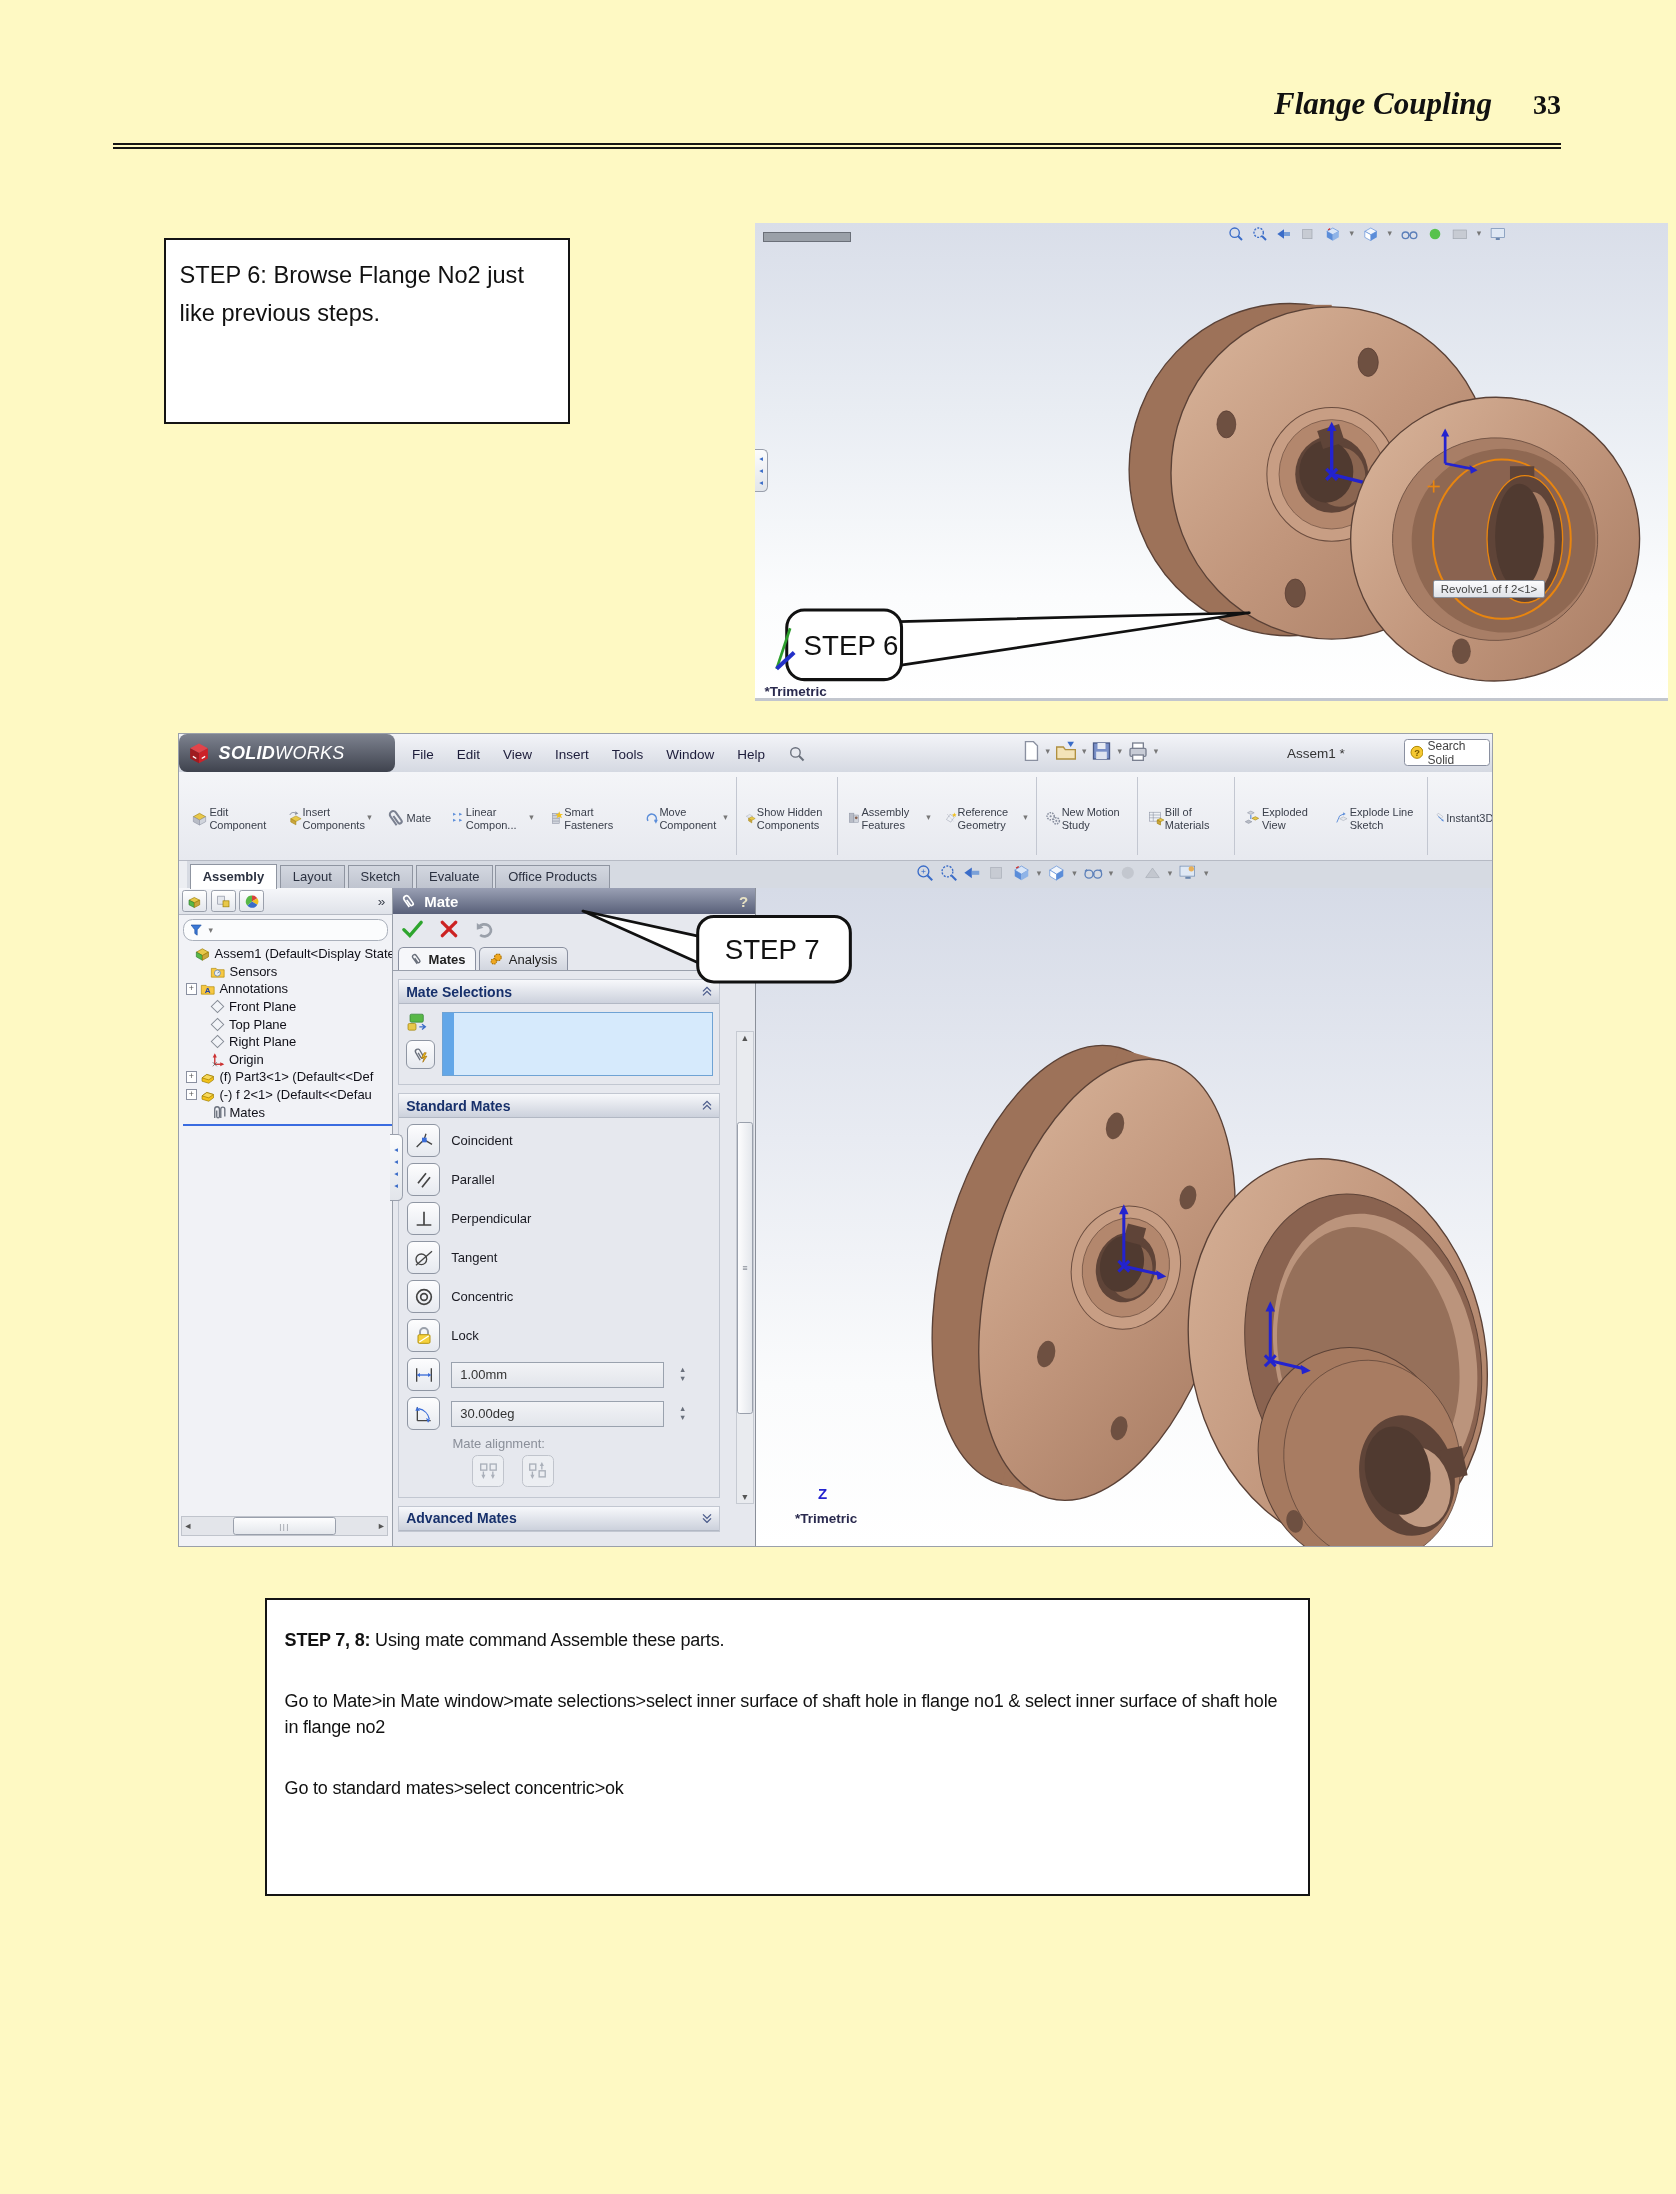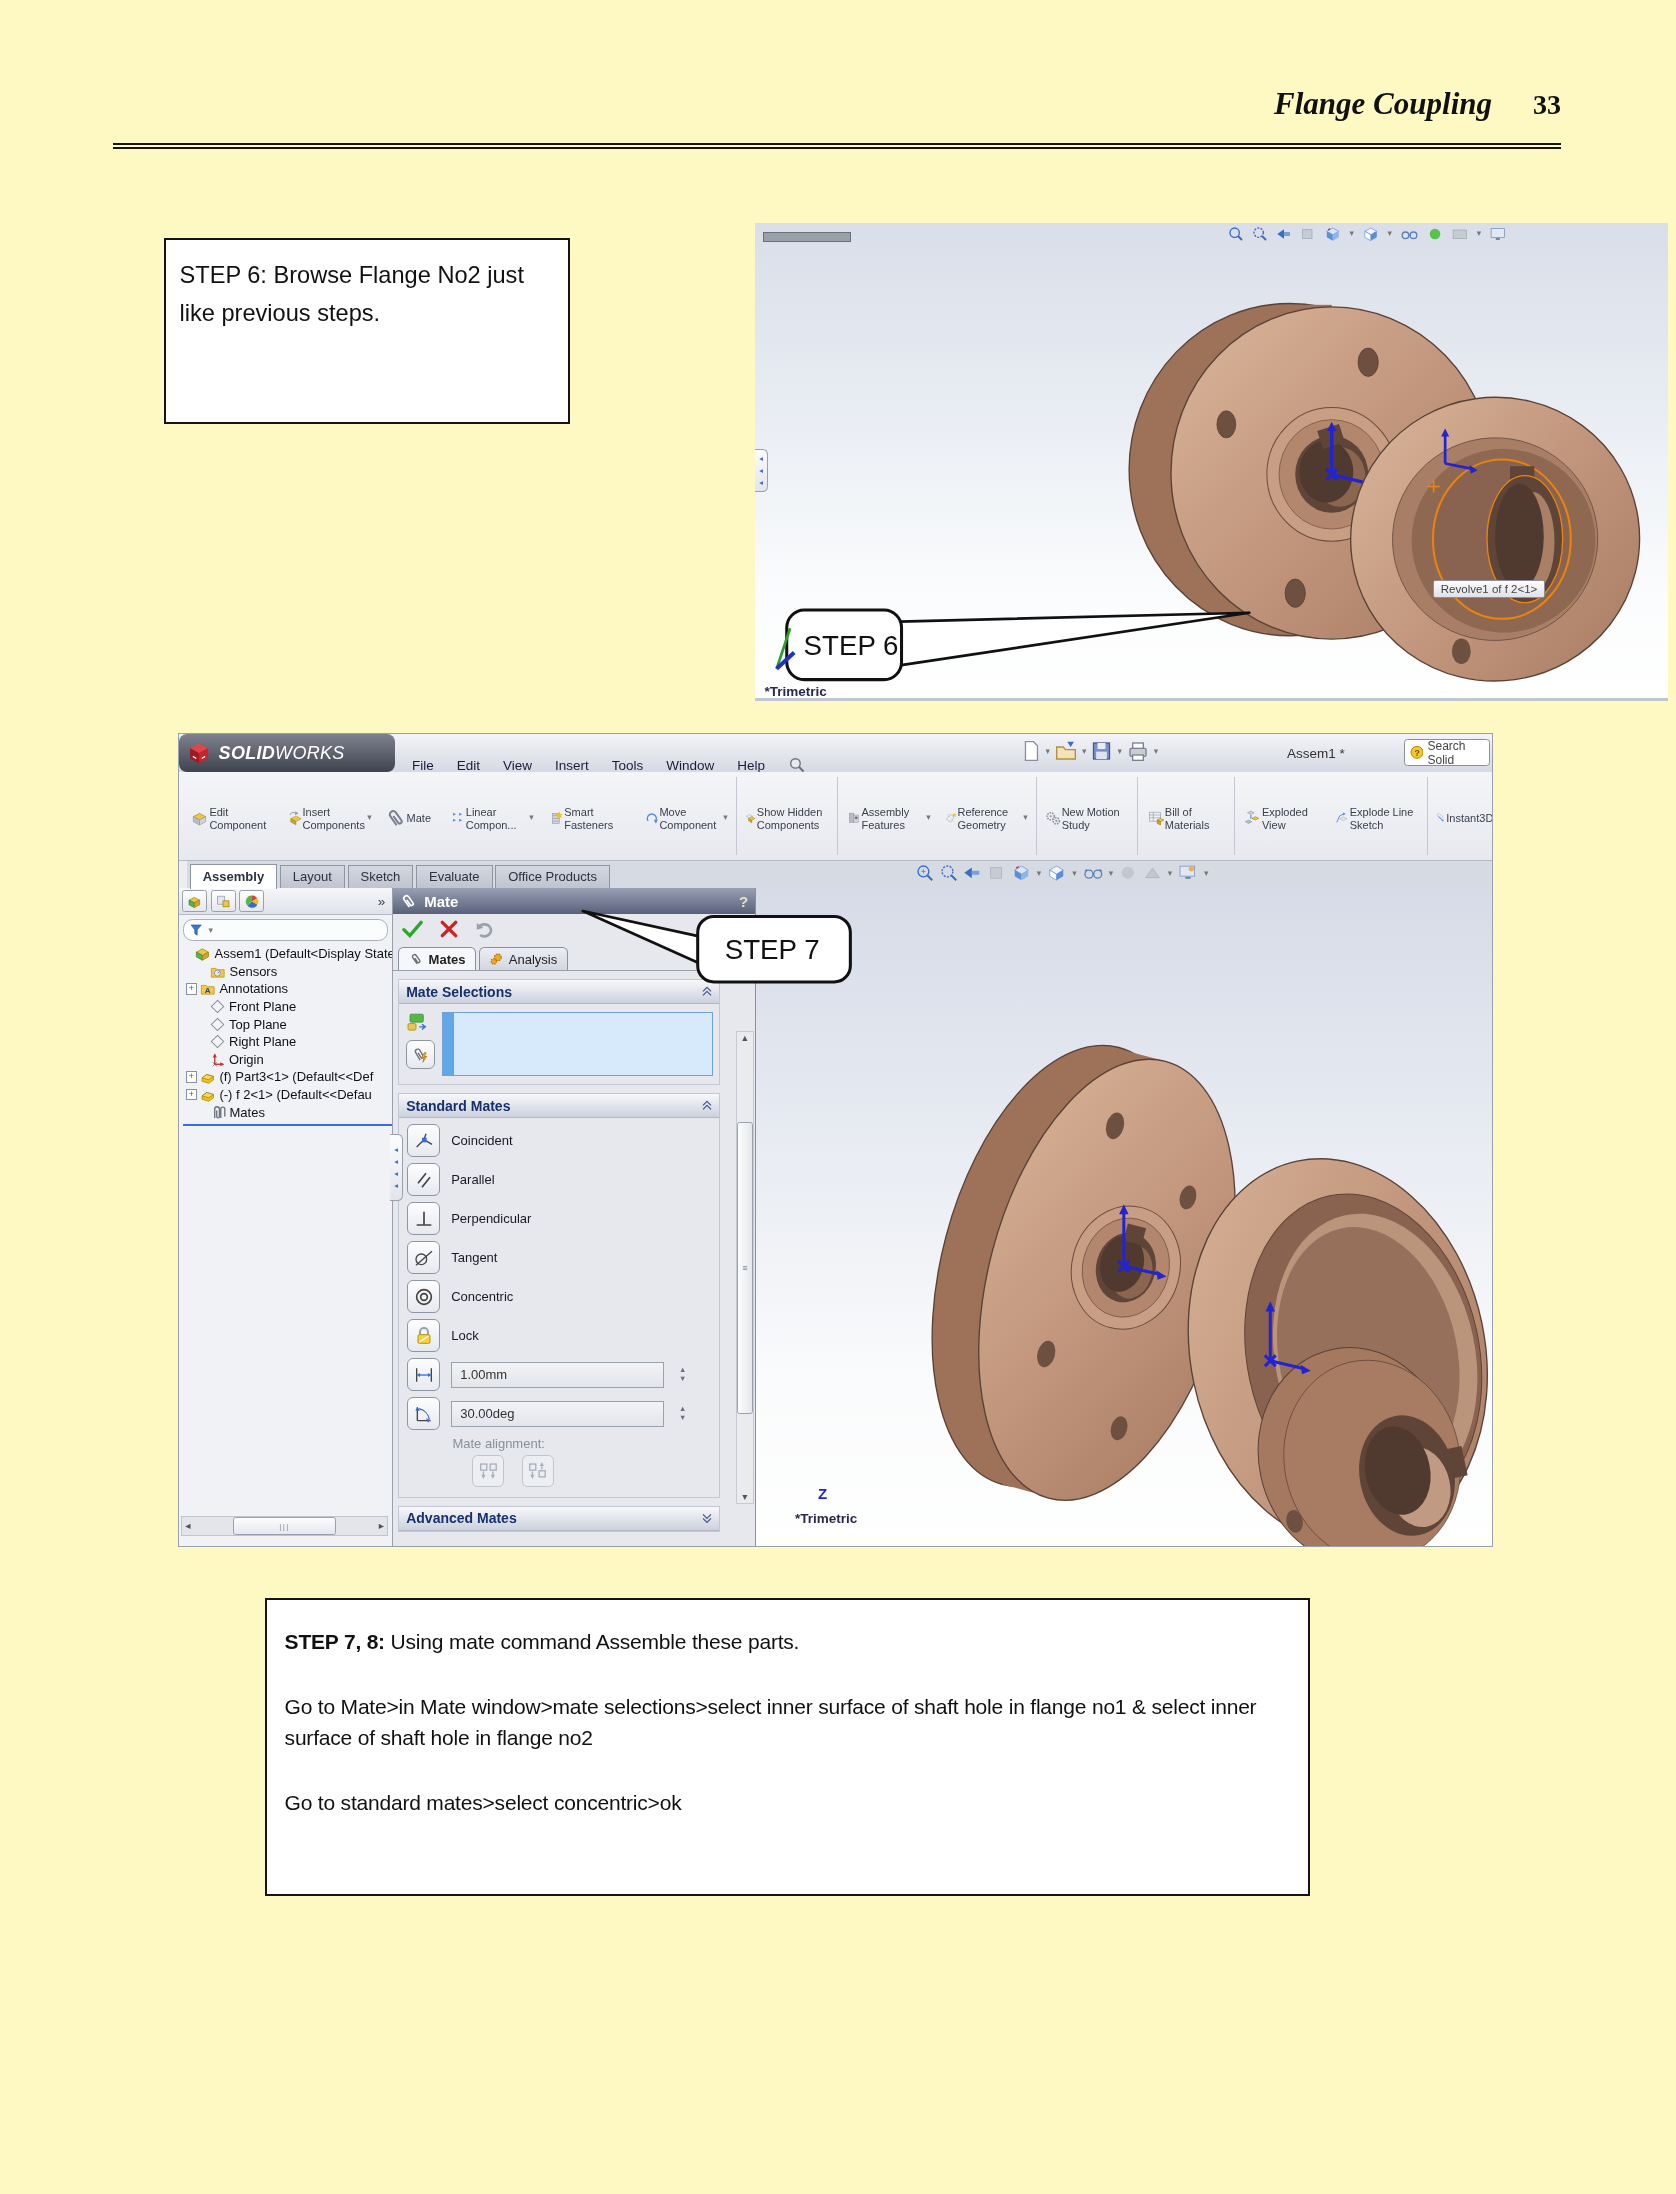--- a/index.html
+++ b/index.html
@@ -6,35 +6,35 @@
   #page{position:relative;width:1676px;height:2194px;background:#fef9c3;font-family:"Liberation Sans",sans-serif;overflow:hidden;}
   .abs{position:absolute;}
   
   #hdr{position:absolute;left:113px;top:86px;width:1448px;text-align:right;font-family:"Liberation Serif",serif;}
   #hdr .t{font-style:italic;font-weight:bold;font-size:31px;color:#111;}
   #hdr .n{font-weight:bold;font-size:28px;color:#111;margin-left:41px;}
   #rule{position:absolute;left:113px;top:143px;width:1448px;border-top:6px double #151515;}
   
   .notebox{position:absolute;border:2.7px solid #141414;background:#fff;color:#111;}
   #note6{left:164px;top:238px;width:375px;height:150px;padding:16px 13.5px;font-size:23.6px;line-height:1.62;}
-  #note78{left:265px;top:1598px;width:1006px;height:240px;padding:27px 17.6px;font-size:21px;line-height:1.45;letter-spacing:-0.2px;}
+  #note78{left:265px;top:1598px;width:1006px;height:240px;padding:27px 17.6px;font-size:18px;line-height:1.45;letter-spacing:-0.2px;}
   #note78 p{margin:0 0 35px 0;}
   #note78 b{font-weight:bold;}
   
   .shot{position:absolute;overflow:hidden;}
   #shot1{left:755px;top:223px;width:913px;height:478px;background:linear-gradient(180deg,#d9dee9 0%,#e9edf3 40%,#fbfcfd 78%,#ffffff 100%);}
   #shot2{left:178px;top:733px;width:1315px;height:814px;background:#eceef2;border:0.7px solid #9aa0aa;box-sizing:border-box;}
   .vplabel{font-size:13.5px;font-weight:bold;color:#2a2a4e;}
   .tooltip{position:absolute;background:linear-gradient(#fcfcfd,#dfe2e8);border:0.7px solid #8a8f99;border-radius:2px;font-size:11.5px;color:#444;padding:2px 6.8px;white-space:nowrap;}
   
   #mbar{position:absolute;left:0;top:0;width:1315px;height:38px;background:linear-gradient(#f3f4f8,#d5d9e2);border-bottom:0.7px solid #aab0bb;}
   #brand{position:absolute;left:0;top:0;width:216px;height:38px;background:linear-gradient(#7d828f,#3f434e);display:flex;align-items:center;gap:6.8px;padding-left:6.8px;box-sizing:border-box;border-radius:8px;}
   #brand .bt{color:#fff;font-size:18px;font-style:italic;letter-spacing:0.3px;}
   #brand .bt b{font-weight:bold;}
-  .menus{position:absolute;left:233px;top:12px;height:38px;display:flex;align-items:center;gap:23px;font-size:13.5px;color:#1c1c3a;}
+  .menus{position:absolute;left:233px;top:1px;height:38px;display:flex;align-items:center;gap:23px;font-size:13.5px;color:#1c1c3a;}
   .menuitem{cursor:default;}
   #doctitle{position:absolute;left:1108px;top:0;height:38px;display:flex;align-items:center;font-size:13.5px;color:#333;}
   #searchbox{position:absolute;right:4px;top:5.4px;width:86px;height:27px;background:#fff;border:0.7px solid #8a90a0;border-radius:3.4px;display:flex;align-items:center;gap:4px;padding-left:4px;box-sizing:border-box;font-size:12px;color:#444;overflow:hidden;}
   .qicons{position:absolute;left:841px;top:5.4px;display:flex;align-items:center;gap:4px;}
   .caret{font-size:8.8px;color:#777;line-height:1;}
   
   #tbar{position:absolute;left:0;top:38px;width:1315px;height:88px;background:linear-gradient(#f4f5f8,#e7e9ef);border-bottom:0.7px solid #b6bac4;display:flex;align-items:stretch;padding-left:5.4px;}
   .titem{display:flex;flex-direction:row;align-items:center;justify-content:flex-start;padding:4px 6px 1.4px;min-width:53px;max-width:85px;text-align:left;font-size:11px;line-height:1.12;color:#3b404c;}
   .titem .lbl{margin-top:2.7px;}
   .tsep{width:0.7px;background:#c3c7d1;margin:5.4px 2px;}

